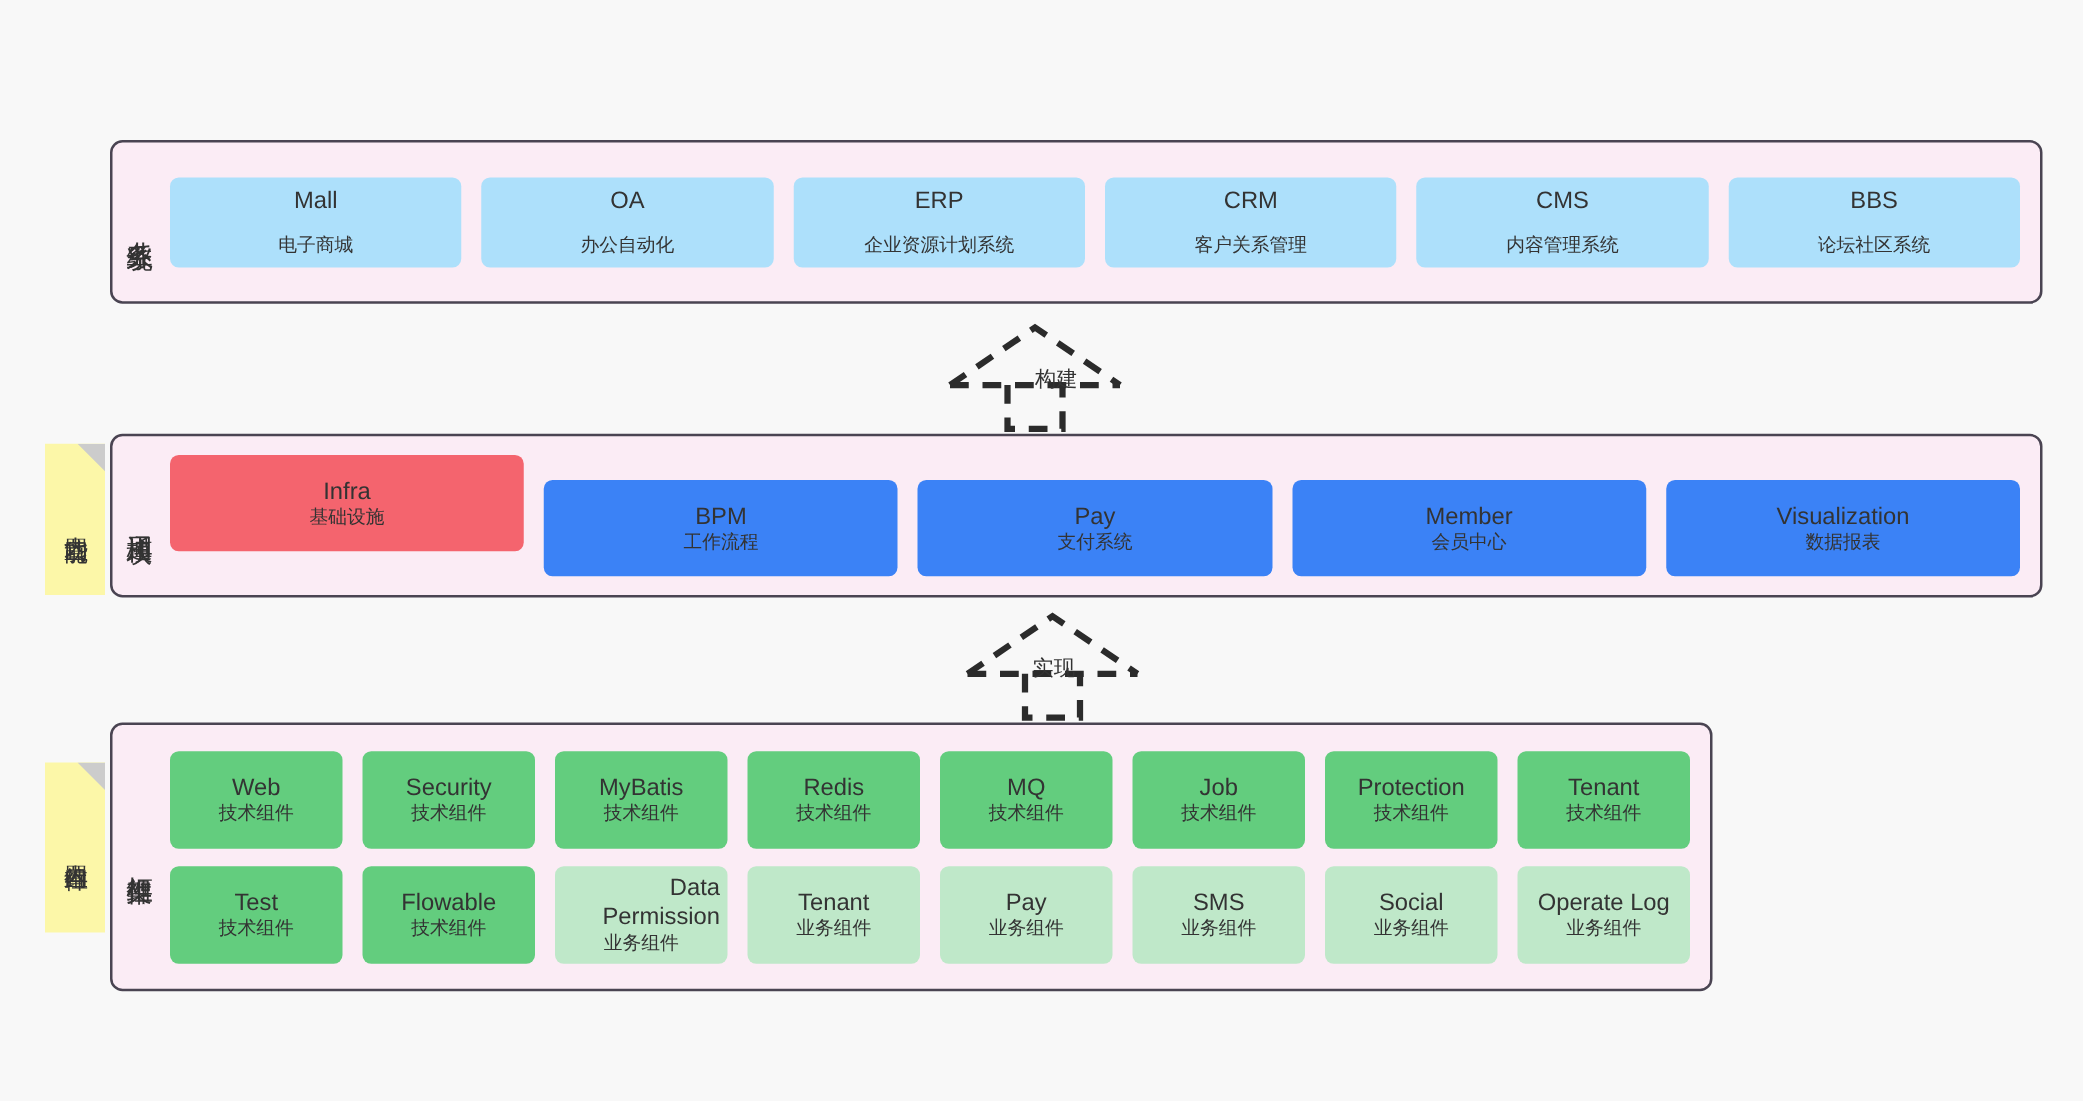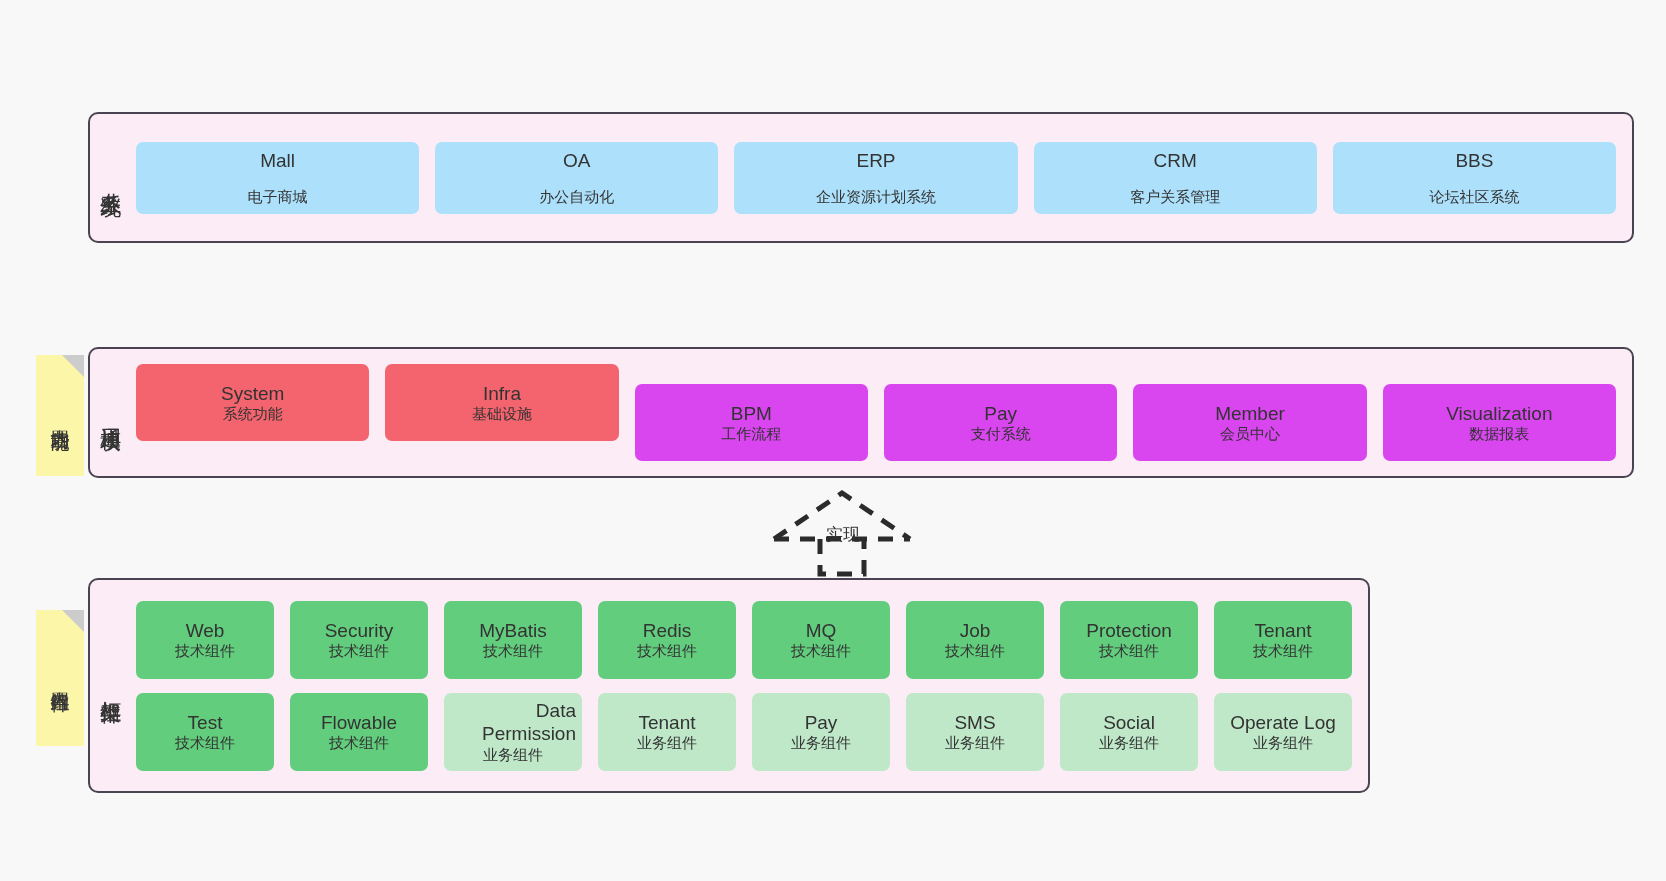--- a/index.html
+++ b/index.html
@@ -75,21 +75,21 @@
     text-align: center;
     line-height: 1.22;
     padding: 4px 6px;
   }
   .card .t1 { font-size: 19px; }
   .card .t2 { font-size: 15px; }
 
   
   .c-blue        { background: #ade0fb; }
   .c-red         { background: #f4646e; }
-  .c-pink        { background: #d946ef; margin-top: 20px; }
+  .c-pink        { background: #3b82f6; margin-top: 20px; }
   .c-green       { background: #63cd7e; }
   .c-greenlight  { background: #bfe8c9; text-align: right; }
 
   
   #band-business { left: 88px;  top: 112px; width: 1546px; height: 131px; }
   #band-business .card { height: 72px; gap: 16px; }
 
   #band-modules  { left: 88px;  top: 347px; width: 1546px; height: 131px; }
   #band-modules .card { height: 77px; }
 
@@ -171,44 +171,54 @@
         <div class="card c-blue">
           <span class="t1">ERP</span>
           <span class="t2">企业资源计划系统</span>
         </div>
 
         <div class="card c-blue">
           <span class="t1">CRM</span>
           <span class="t2">客户关系管理</span>
         </div>
 
+        <div class="card c-blue">
+          <span class="t1">CMS</span>
+          <span class="t2">内容管理系统</span>
+        </div>
 
         <div class="card c-blue">
           <span class="t1">BBS</span>
           <span class="t2">论坛社区系统</span>
         </div>
 
       </div>
     </div>
   </div>
 
+  <div class="connector" id="connector-build">
+    <svg width="170" height="88" viewBox="0 0 170 88" aria-hidden="true">
+
+      <path d="M 4 50 L 72 4 L 140 50" fill="none" stroke="#2b2b2b" stroke-width="5" stroke-dasharray="15,11" stroke-linecap="butt"></path>
+      <path d="M 4 50 L 140 50" fill="none" stroke="#2b2b2b" stroke-width="5" stroke-dasharray="15,11" stroke-linecap="butt"></path>
+
+      <path d="M 50 50 L 50 85 L 94 85 L 94 50" fill="none" stroke="#2b2b2b" stroke-width="5" stroke-dasharray="15,11" stroke-linecap="butt"></path>
+    </svg>
+    <span class="conn-label">构建</span>
+  </div>
 
   <div class="sticky" id="sticky-modules">
     <span>内置功能</span>
   </div>
 
   <div class="band" id="band-modules">
     <div class="band-label">通用模块</div>
     <div class="band-body">
       <div class="row">
 
-        <div class="card c-red">
-          <span class="t1">System</span>
-          <span class="t2">系统功能</span>
-        </div>
 
         <div class="card c-red">
           <span class="t1">Infra</span>
           <span class="t2">基础设施</span>
         </div>
 
         <div class="card c-pink">
           <span class="t1">BPM</span>
           <span class="t2">工作流程</span>
         </div>

